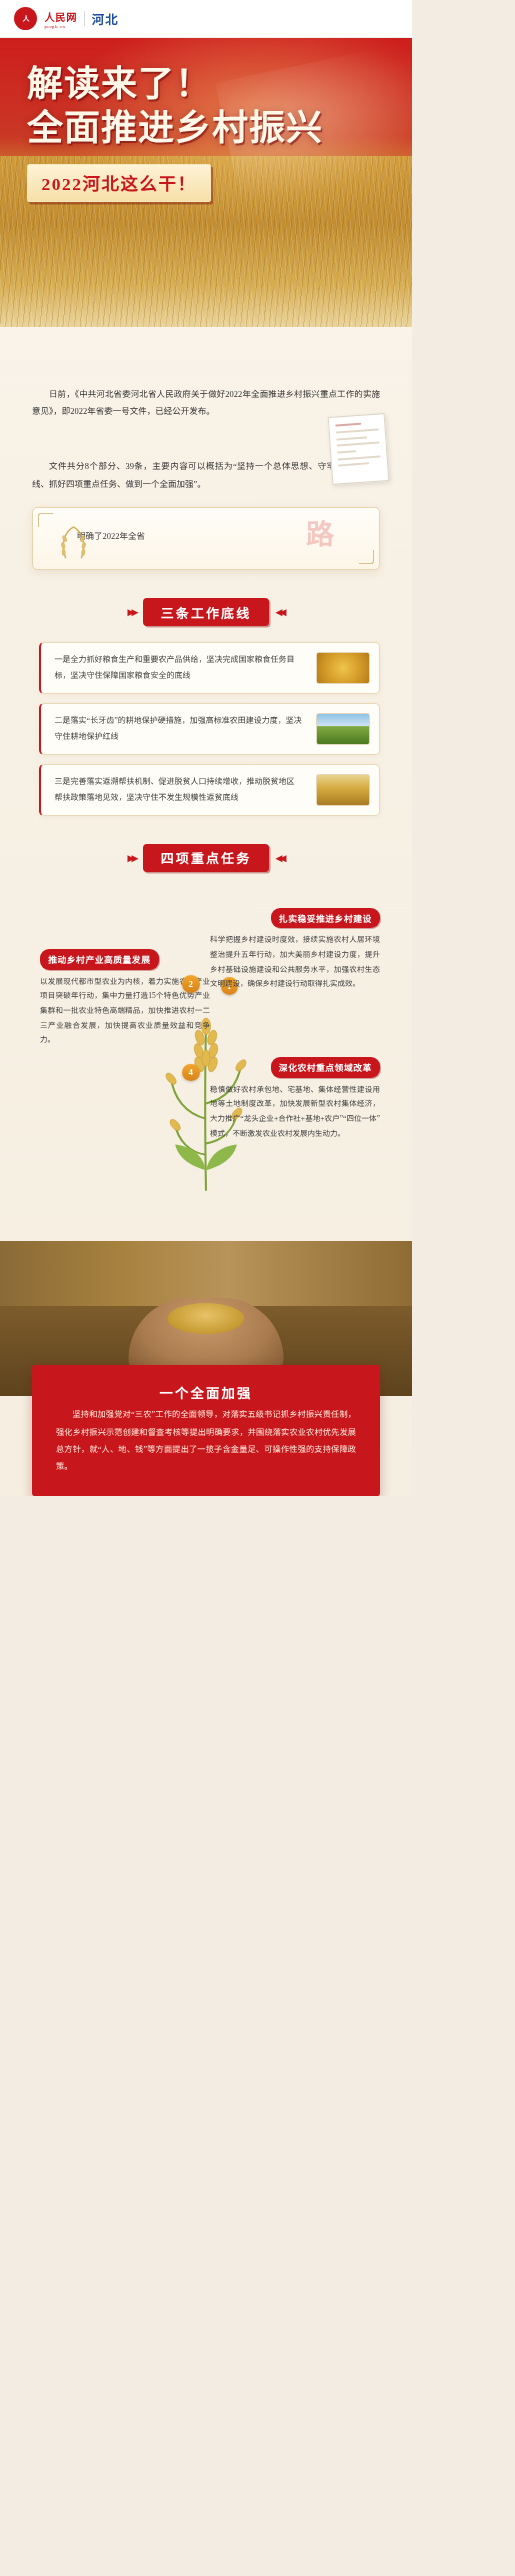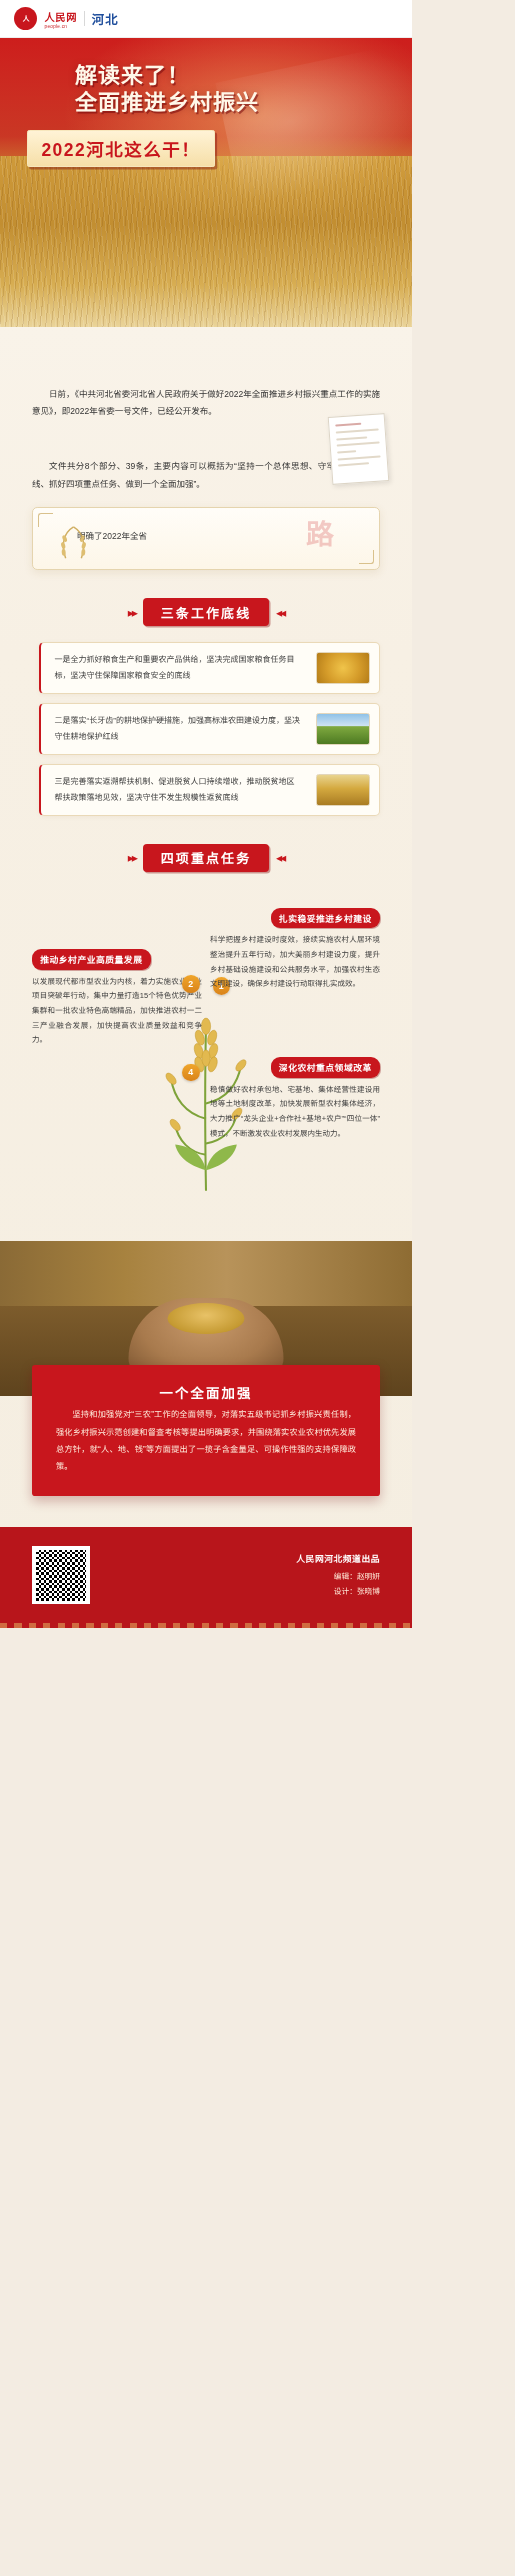--- a/index.html
+++ b/index.html
@@ -6,20 +6,21 @@
   body {
     width: 515px;
     font-family: "Liberation Sans", "DejaVu Sans", sans-serif;
     background: #f3ece2;
   }
   .page {
     width: 412px;
     position: relative;
     background: linear-gradient(180deg,#fbf6ee 0%, #f7f0e4 40%, #f5eee1 100%);
     overflow: hidden;
+    font-family: Liberation Serif, serif;
   }
 
   
   .logobar {
     height: 38px;
     background: #ffffff;
     display: flex;
     align-items: center;
     padding-left: 14.4px;
     gap: 7.2px;
@@ -57,27 +58,26 @@
   }
   .hero .glow {
     position:absolute; width:392px; height:216px; left:62px; top:-31px;
     background: radial-gradient(ellipse at center, rgba(255,210,120,0.45) 0%, rgba(255,180,80,0.0) 70%);
   }
   .hero-inner {
     position: relative;
     padding: 25px 0 0 27px;
   }
   .hero-title {
-    font-size: 22px;
+    font-size: 36px;
     font-weight: bold;
     color: #fff7e8;
     letter-spacing: 1px;
     line-height: 1.22;
     text-shadow: 1.5px 2.1px 0 rgba(120,10,12,0.55), 0 1px 7.2px rgba(90,0,0,0.35);
-    margin-left: 48px;
   }
   .hero-title .l2 { display:block; }
   .hero-badge {
     display: inline-block;
     margin-top: 13.4px;
     background: linear-gradient(180deg,#fff3d6 0%, #f6dfa8 100%);
     color: #c8161d;
     font-size: 17.5px;
     font-weight: bold;
     letter-spacing: 1.5px;
@@ -209,21 +209,21 @@
     font-size: 7.5px; color:#3d3d3d; line-height: 1.95; text-align: justify;
   }
   .task .num {
     position:absolute;
     width: 17.5px; height:17.5px; border-radius:50%;
     background: linear-gradient(180deg,#f0a62c,#d9831a);
     color:#fff; font-weight:bold; font-size:8.8px;
     display:flex; align-items:center; justify-content:center;
     box-shadow: 0 1px 2.6px rgba(0,0,0,0.2);
   }
-  #task1 { left: 0px;   top: 62px; }
+  #task1 { left: 8px;   top: 62px; }
   #task1 .num { right: -28px; top: 28px; }
   #task2 { right: 0px;  top: 20.6px; }
   #task2 .num { left: -28px; top: 67px; }
   #task3 { left: 0px;   top: 180px; }
   #task3 .num { right: -28px; top: 7.2px; }
   #task4 { right: 0px;  top: 170px; }
   #task4 .num { left: -28px; top: 6.2px; }
   #task2 .task-title, #task4 .task-title { float:right; }
   #task2 .task-body, #task4 .task-body { clear:both; }
   .task-head-row { display:flex; }
@@ -449,26 +449,15 @@
     <div class="soil"></div>
     <div class="hands"></div>
     <div class="grain-pile"></div>
   </div>
 
   <div class="onewrap">
     <div class="one-title">一个全面加强</div>
     <div class="one-body">坚持和加强党对“三农”工作的全面领导，对落实五级书记抓乡村振兴责任制，强化乡村振兴示范创建和督查考核等提出明确要求，并围绕落实农业农村优先发展总方针，就“人、地、钱”等方面提出了一揽子含金量足、可操作性强的支持保障政策。</div>
   </div>
 
-  <div class="footer">
-    <div class="qr">
-      <div class="qr-inner"></div>
-    </div>
-    <div class="credits">
-      <div class="big">人民网河北频道出品</div>
-      <div>编辑：赵明妍</div>
-      <div>设计：张晓博</div>
-    </div>
-    <div class="footer-band"></div>
-  </div>
 
 </div>
 
 
 </body></html>

